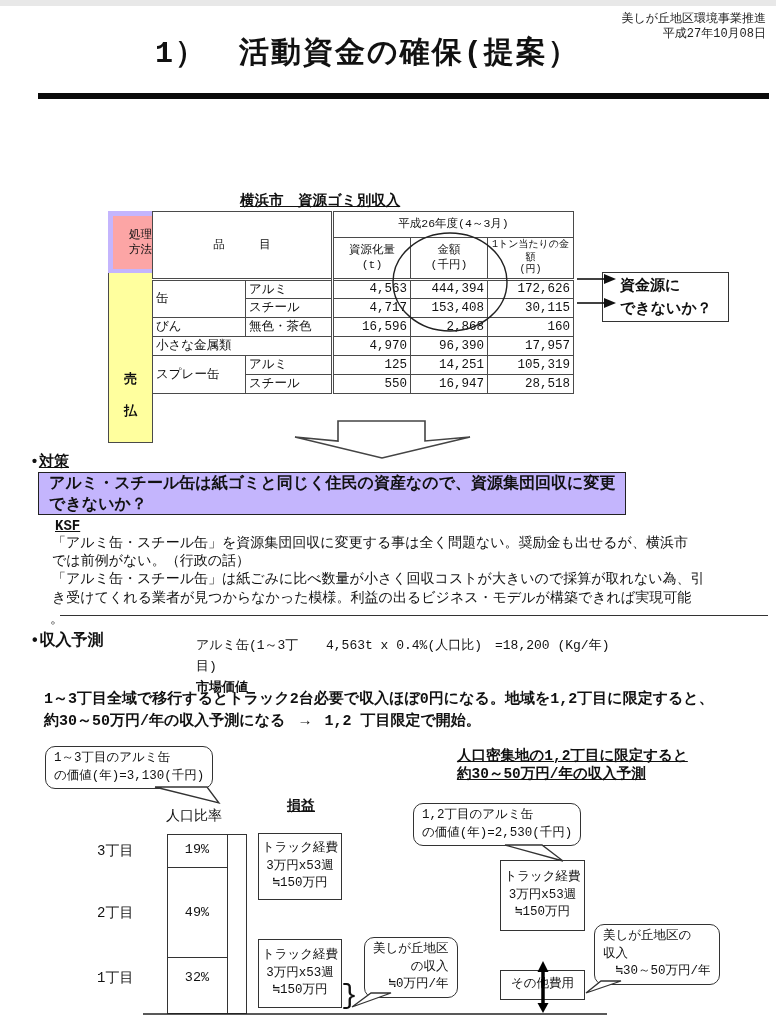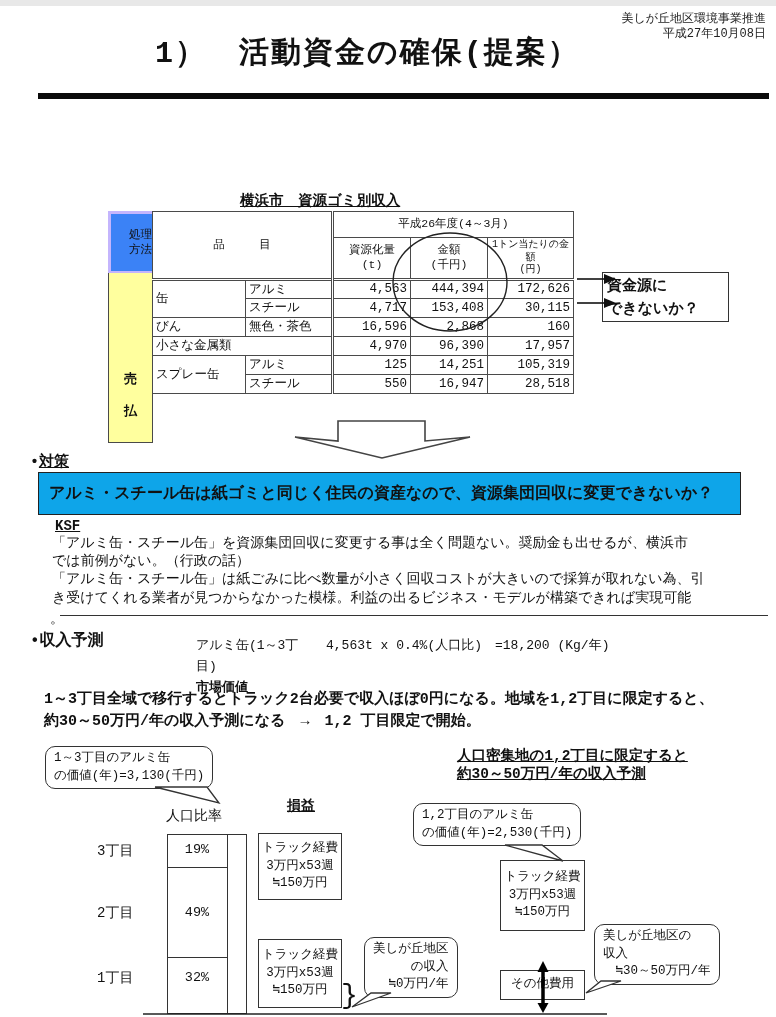--- a/index.html
+++ b/index.html
@@ -10,45 +10,45 @@
   }
   .abs{position:absolute;}
   .pre{white-space:pre-line;}
   
   .hdr{top:6px;right:10px;text-align:right;font-size:12px;line-height:1.25;color:#222;}
   .title{left:155px;top:26px;font-size:30px;font-weight:600;letter-spacing:2px;}
   .rule{left:38px;top:87px;width:731px;height:6px;background:#0b0b0b;}
   .intro{left:46px;top:109px;width:726px;font-size:16.5px;font-weight:600;line-height:1.45;}
   
   .tbl-title{left:240px;top:185px;font-size:14.5px;font-weight:600;text-decoration:underline;}
-  .ycol-hdr{left:108px;top:205px;width:65px;height:63px;border:3px solid #c4b5fd;
+  .ycol-hdr{left:108px;top:205px;width:65px;height:63px;border:5px solid #c4b5fd;
     display:flex;align-items:center;justify-content:center;text-align:center;
-    font-size:11.5px;line-height:1.3;box-sizing:border-box;background:#3b82f6;}
+    font-size:11.5px;line-height:1.3;box-sizing:border-box;background:#fca5a5;}
   .ycol-body{left:108px;top:267px;width:45px;height:170px;background:#ffff9e;
     border:1px solid #4a4a4a;border-top:none;box-sizing:border-box;}
   .ycol-body span{position:absolute;left:0;width:100%;text-align:center;font-size:13px;font-weight:700;}
   .res-table{left:152px;top:205px;border-collapse:collapse;table-layout:fixed;background:#fff;}
   .res-table td{border:1px solid #4a4a4a;padding:0 3px;overflow:hidden;font-size:12.5px;box-sizing:border-box;}
   .res-table .hc{text-align:center;font-size:11.5px;line-height:1.25;white-space:pre-line;padding:1px 2px;}
   .res-table .hs{font-size:10px;}
   .res-table tr.r1 td{height:26px;}
   .res-table tr.r2 td{height:36px;}
   .res-table tr.d td{height:19px;}
   .res-table td.num{text-align:right;}
   .res-table td.dbl{border-left:3px double #4a4a4a;}
   .res-table tr.dfirst td{border-top:3px double #4a4a4a;}
   
   .fund-box{left:602px;top:266px;width:127px;height:50px;border:1.5px solid #333;
-    font-size:15px;font-weight:600;line-height:1.55;padding:2px 0 0 4px;box-sizing:border-box;background:#fff;}
+    font-size:15px;font-weight:600;line-height:1.55;padding:2px 0 0 17px;box-sizing:border-box;background:#fff;}
   
   .sec-label{font-size:15px;font-weight:600;}
   .sec-label .ul{text-decoration:underline;}
   .taisaku-label{left:30px;top:446px;}
-  .taisaku-box{left:38px;top:466px;width:703px;height:43px;border:1.5px solid #222;box-sizing:border-box;
-    display:flex;align-items:center;padding-left:10px;font-size:16px;font-weight:600;background:#0ea5e9;}
+  .taisaku-box{left:38px;top:466px;width:588px;height:43px;border:1.5px solid #222;box-sizing:border-box;
+    display:flex;align-items:center;padding-left:10px;font-size:16px;font-weight:600;background:#c4b5fd;}
   .ksf-label{left:55px;top:512px;font-size:14px;font-weight:600;text-decoration:underline;}
   .ksf-body{left:52px;top:528px;width:718px;font-size:14px;line-height:1.3;}
   .trail-line{left:60px;top:609px;width:708px;border-top:1px solid #333;height:0;}
   .trail-maru{left:50px;top:604px;font-size:14px;}
   .forecast-label{left:30px;top:624px;font-size:16px;}
   .formula{left:196px;top:630px;display:grid;grid-template-columns:118px auto;column-gap:12px;
     font-size:13px;line-height:1.6;}
   .formula .b{font-weight:700;}
   .forecast-para{left:44px;top:683px;width:720px;font-size:15px;font-weight:600;line-height:1.45;}
   

